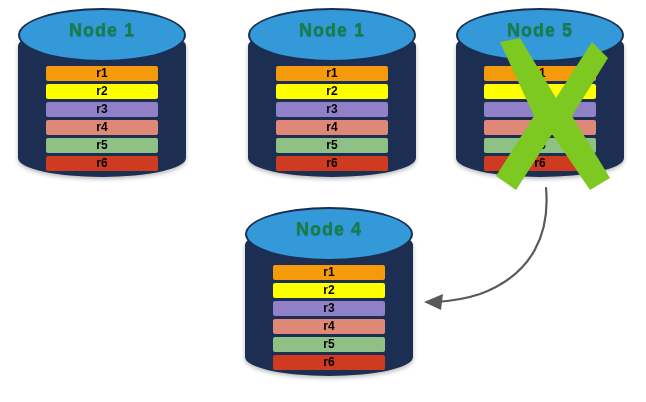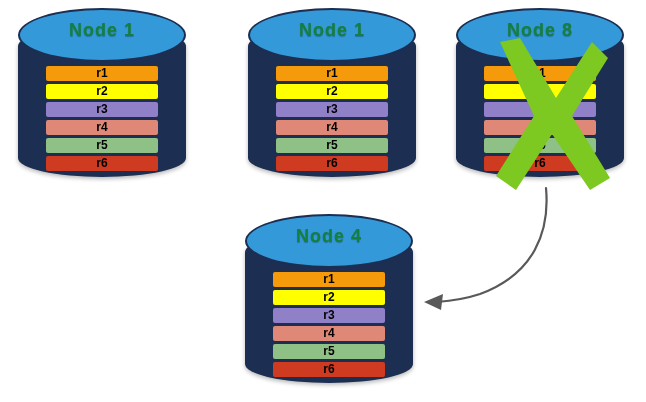--- a/index.html
+++ b/index.html
@@ -119,36 +119,36 @@
       <div class="row" style="background:#9080c8;">r3</div>
       <div class="row" style="background:#e08878;">r4</div>
       <div class="row" style="background:#8fc187;">r5</div>
       <div class="row" style="background:#ce3b21;">r6</div>
     </div>
   </div>
 
   <div class="node" style="left:456px; top:8px;">
     <div class="body"></div>
     <div class="top"></div>
-    <div class="title">Node  8</div>
+    <div class="title">Node  5</div>
     <div class="rows">
       <div class="row" style="background:#f59b0b;">r1</div>
       <div class="row" style="background:#ffff00;">r2</div>
       <div class="row" style="background:#9080c8;">r3</div>
       <div class="row" style="background:#e08878;">r4</div>
       <div class="row" style="background:#8fc187;">r5</div>
       <div class="row" style="background:#ce3b21;">r6</div>
     </div>
   </div>
 
   <svg class="cross" style="left:486px; top:36px;" width="124" height="156" viewBox="0 0 124 156">
     <polygon points="14,6 34,2 70,62 106,6 122,22 86,80 124,142 104,154 66,98 30,154 10,140 48,80" fill="#7dc821"></polygon>
   </svg>
 
-  <div class="node" style="left:245px; top:214px;">
+  <div class="node" style="left:245px; top:207px;">
     <div class="body"></div>
     <div class="top"></div>
     <div class="title">Node  4</div>
     <div class="rows">
       <div class="row" style="background:#f59b0b;">r1</div>
       <div class="row" style="background:#ffff00;">r2</div>
       <div class="row" style="background:#9080c8;">r3</div>
       <div class="row" style="background:#e08878;">r4</div>
       <div class="row" style="background:#8fc187;">r5</div>
       <div class="row" style="background:#ce3b21;">r6</div>

